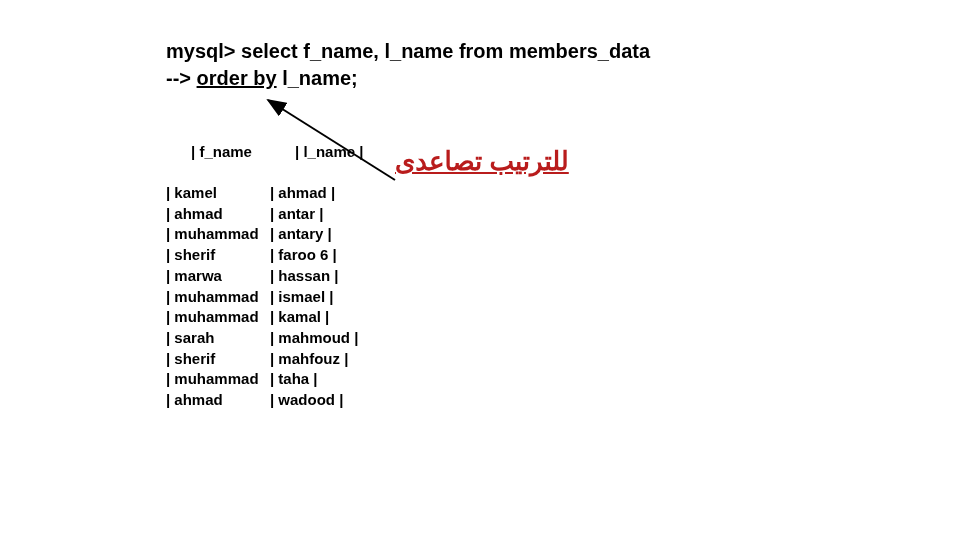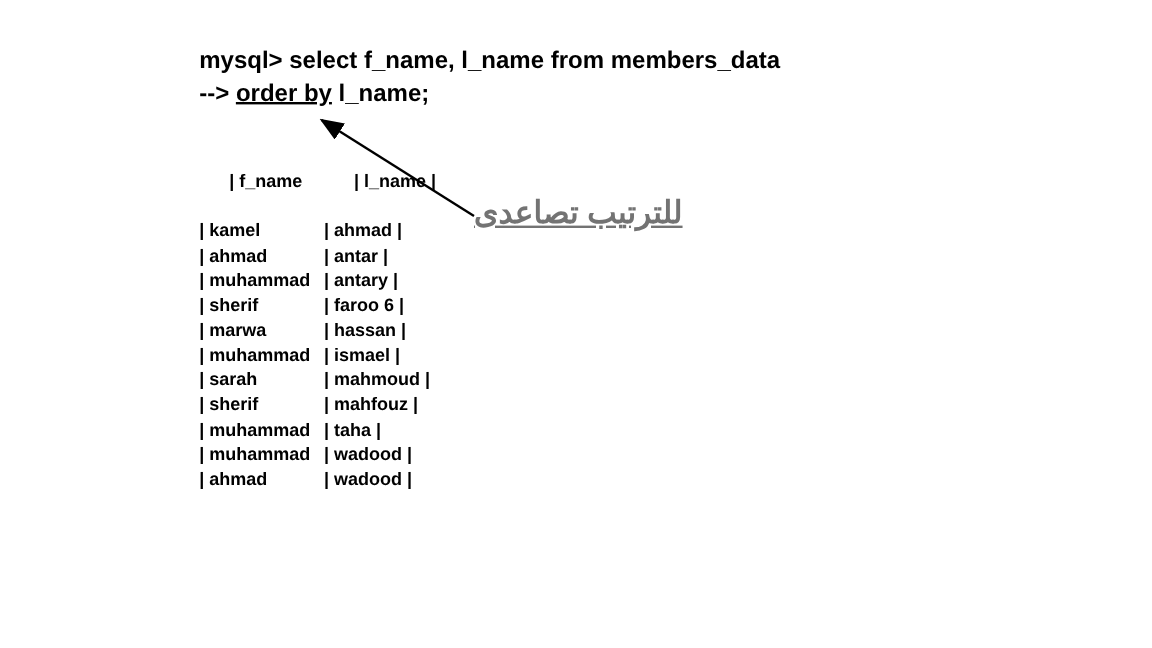--- a/index.html
+++ b/index.html
@@ -46,24 +46,24 @@
   .footer {
     position: absolute;
     left: 166px;
     top: 460px;
     font-size: 15px;
     font-weight: bold;
   }
   .annotation {
     position: absolute;
     left: 395px;
-    top: 162px;
+    top: 146px;
     font-size: 26px;
     font-weight: bold;
-    color: #737373;
+    color: #b91c1c;
     direction: rtl;
     text-decoration: underline;
   }
   svg.arrow {
     position: absolute;
     left: 0;
     top: 0;
     width: 960px;
     height: 540px;
     pointer-events: none;
@@ -84,24 +84,24 @@
   <div class="results">
     <div class="row">
       <span class="col1">| f_name</span><span>| l_name |</span>
     </div>
     <div class="row"><span class="col1">| kamel</span><span>| ahmad |</span></div>
     <div class="row"><span class="col1">| ahmad</span><span>| antar |</span></div>
     <div class="row"><span class="col1">| muhammad</span><span>| antary |</span></div>
     <div class="row"><span class="col1">| sherif</span><span>| faroo 6 |</span></div>
     <div class="row"><span class="col1">| marwa</span><span>| hassan |</span></div>
     <div class="row"><span class="col1">| muhammad</span><span>| ismael |</span></div>
+    <div class="row"><span class="col1">| muhammad</span><span>| kamal |</span></div>
     <div class="row"><span class="col1">| sarah</span><span>| mahmoud |</span></div>
     <div class="row"><span class="col1">| sherif</span><span>| mahfouz |</span></div>
     <div class="row"><span class="col1">| muhammad</span><span>| taha |</span></div>
-    <div class="row"><span class="col1">| muhammad</span><span>| wadood |</span></div>
     <div class="row"><span class="col1">| ahmad</span><span>| wadood |</span></div>
   </div>
 
 
   <div class="annotation">للترتيب تصاعدى</div>
 
   <svg class="arrow">
     <defs>
       <marker id="arrhead" markerWidth="10" markerHeight="8" refX="9" refY="4" orient="auto">
         <polygon points="0 0, 10 4, 0 8" fill="#000"></polygon>

